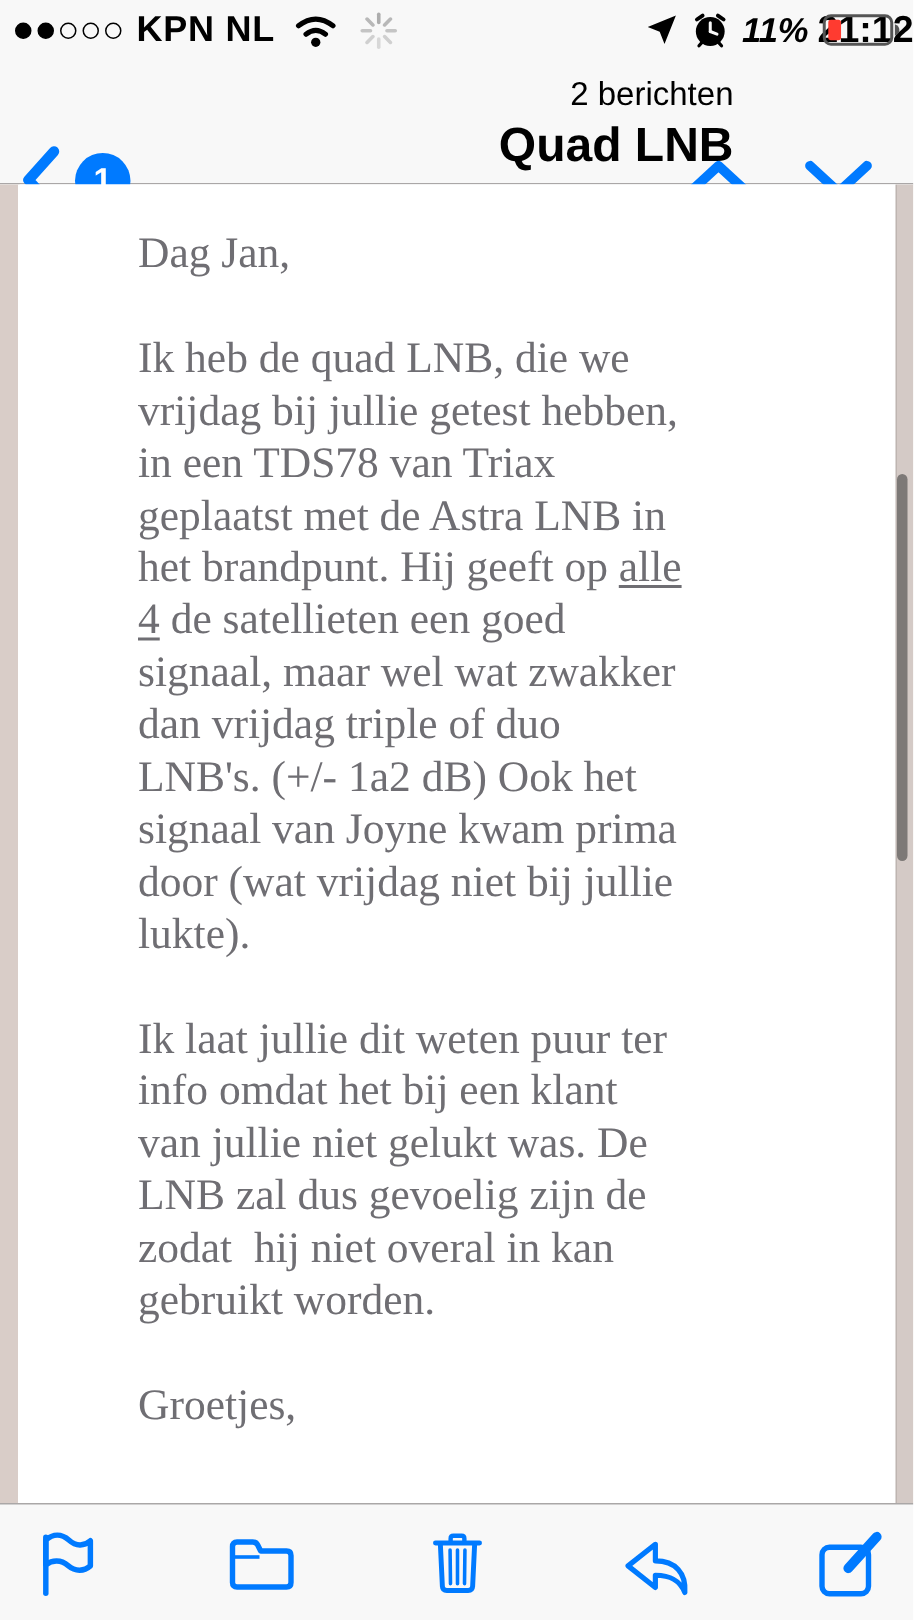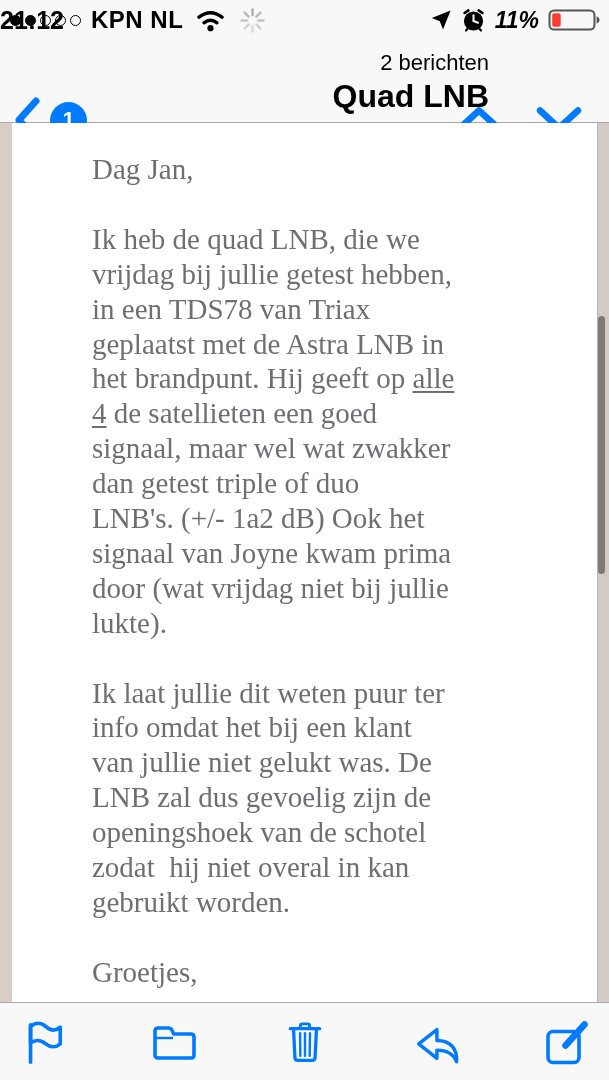--- a/index.html
+++ b/index.html
@@ -11,21 +11,21 @@
   
   .status-bar{
     position:absolute;left:0;top:0;width:609px;height:40px;
     background:#f8f8f8;display:flex;align-items:center;color:#000;
   }
   .sb-left{display:flex;align-items:center;gap:6px;padding-left:10px;}
   .dots{display:flex;align-items:center;gap:4px;margin-right:4px;}
   .dot{width:11px;height:11px;border:1.6px solid #000;border-radius:50%;box-sizing:border-box;}
   .dot.filled{background:#000;}
   .carrier{font-size:24px;font-weight:600;letter-spacing:.5px;}
-  .sb-time{position:absolute;left:0;right:0;text-align:left;font-size:25px;font-weight:700;}
+  .sb-time{position:absolute;left:0;right:0;text-align:right;font-size:25px;font-weight:700;}
   .sb-right{position:absolute;right:8px;top:0;height:40px;display:flex;align-items:center;gap:9px;}
   .batt-pct{font-size:23px;font-weight:600;font-style:italic;}
   
   .nav-bar{
     position:absolute;left:0;top:40px;width:609px;height:83px;
     background:#f8f8f8;border-bottom:1px solid #aaa7a7;box-sizing:border-box;
   }
   .nav-center{position:absolute;left:120px;right:120px;top:8px;text-align:right;}
   .nav-subtitle{font-size:22px;color:#000;line-height:30px;}
   .nav-title{font-size:32px;font-weight:700;color:#000;line-height:36px;}
@@ -158,31 +158,30 @@
       <div class="email-body">
           <div class="line"><span>Dag Jan,</span></div>
           <div class="line blank"></div>
           <div class="line"><span>Ik heb de quad LNB, die we</span></div>
           <div class="line"><span>vrijdag bij jullie getest hebben,</span></div>
           <div class="line"><span>in een TDS78 van Triax</span></div>
           <div class="line"><span>geplaatst met de Astra LNB in</span></div>
           <div class="line"><span>het brandpunt. Hij geeft op </span><span class="u">alle</span></div>
           <div class="line"><span class="u">4</span><span> de satellieten een goed</span></div>
           <div class="line"><span>signaal, maar wel wat zwakker</span></div>
-          <div class="line"><span>dan getest triple of duo</span></div>
+          <div class="line"><span>dan vrijdag triple of duo</span></div>
           <div class="line"><span>LNB's. (+/- 1a2 dB) Ook het</span></div>
           <div class="line"><span>signaal van Joyne kwam prima</span></div>
           <div class="line"><span>door (wat vrijdag niet bij jullie</span></div>
           <div class="line"><span>lukte).</span></div>
           <div class="line blank"></div>
           <div class="line"><span>Ik laat jullie dit weten puur ter</span></div>
           <div class="line"><span>info omdat het bij een klant</span></div>
           <div class="line"><span>van jullie niet gelukt was. De</span></div>
           <div class="line"><span>LNB zal dus gevoelig zijn de</span></div>
-          <div class="line"><span>openingshoek van de schotel</span></div>
           <div class="line"><span>zodat  hij niet overal in kan</span></div>
           <div class="line"><span>gebruikt worden.</span></div>
           <div class="line blank"></div>
           <div class="line"><span>Groetjes,</span></div>
         </div>
     </div>
     <div class="strip right"></div>
     <div class="scrollbar-thumb"></div>
   </div>
 

